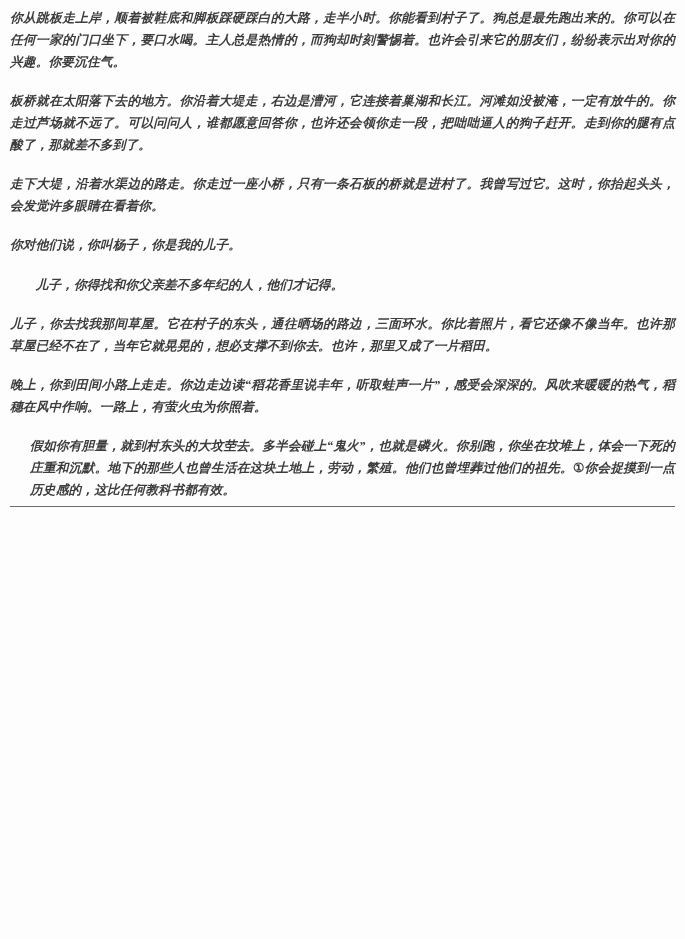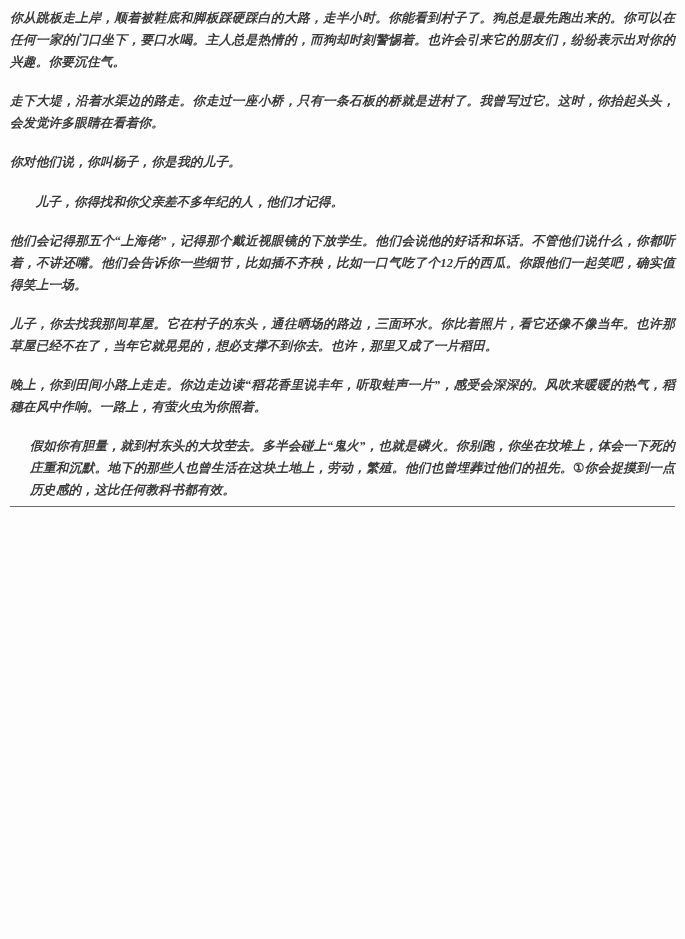--- a/index.html
+++ b/index.html
@@ -54,24 +54,24 @@
     margin-top: 2px;
   }
 </style>
 </head>
 <body>
 
 <div class="page">
   <div class="doc-body">
 
     <p class="para">你从跳板走上岸，顺着被鞋底和脚板踩硬踩白的大路，走半小时。你能看到村子了。狗总是最先跑出来的。你可以在任何一家的门口坐下，要口水喝。主人总是热情的，而狗却时刻警惕着。也许会引来它的朋友们，纷纷表示出对你的兴趣。你要沉住气。</p>
+    <p class="para">板桥就在太阳落下去的地方。你沿着大堤走，右边是漕河，它连接着巢湖和长江。河滩如没被淹，一定有放牛的。你走过芦场就不远了。可以问问人，谁都愿意回答你，也许还会领你走一段，把咄咄逼人的狗子赶开。走到你的腿有点酸了，那就差不多到了。</p>
     <p class="para">走下大堤，沿着水渠边的路走。你走过一座小桥，只有一条石板的桥就是进村了。我曾写过它。这时，你抬起头头，会发觉许多眼睛在看着你。</p>
     <p class="para">你对他们说，你叫杨子，你是我的儿子。</p>
     <p class="para indent">儿子，你得找和你父亲差不多年纪的人，他们才记得。</p>
-    <p class="para">他们会记得那五个“上海佬”，记得那个戴近视眼镜的下放学生。他们会说他的好话和坏话。不管他们说什么，你都听着，不讲还嘴。他们会告诉你一些细节，比如插不齐秧，比如一口气吃了个12斤的西瓜。你跟他们一起笑吧，确实值得笑上一场。</p>
     <p class="para">儿子，你去找我那间草屋。它在村子的东头，通往晒场的路边，三面环水。你比着照片，看它还像不像当年。也许那草屋已经不在了，当年它就晃晃的，想必支撑不到你去。也许，那里又成了一片稻田。</p>
     <p class="para">晚上，你到田间小路上走走。你边走边读“稻花香里说丰年，听取蛙声一片”，感受会深深的。风吹来暖暖的热气，稻穗在风中作响。一路上，有萤火虫为你照着。</p>
 
     <p class="para last"><span>假如你有胆量，就到村东头的大坟茔去。多半会碰上“鬼火”，也就是磷火。你别跑，你坐在坟堆上，体会一下死的庄重和沉默。地下的那些人也曾生活在这块土地上，劳动，繁殖。他们也曾埋葬过他们的祖先。</span><span class="circled">①</span><span>你会捉摸到一点历史感的，这比任何教科书都有效。</span></p>
 
     <div class="underline-rule"></div>
 
   </div>
 </div>
 

